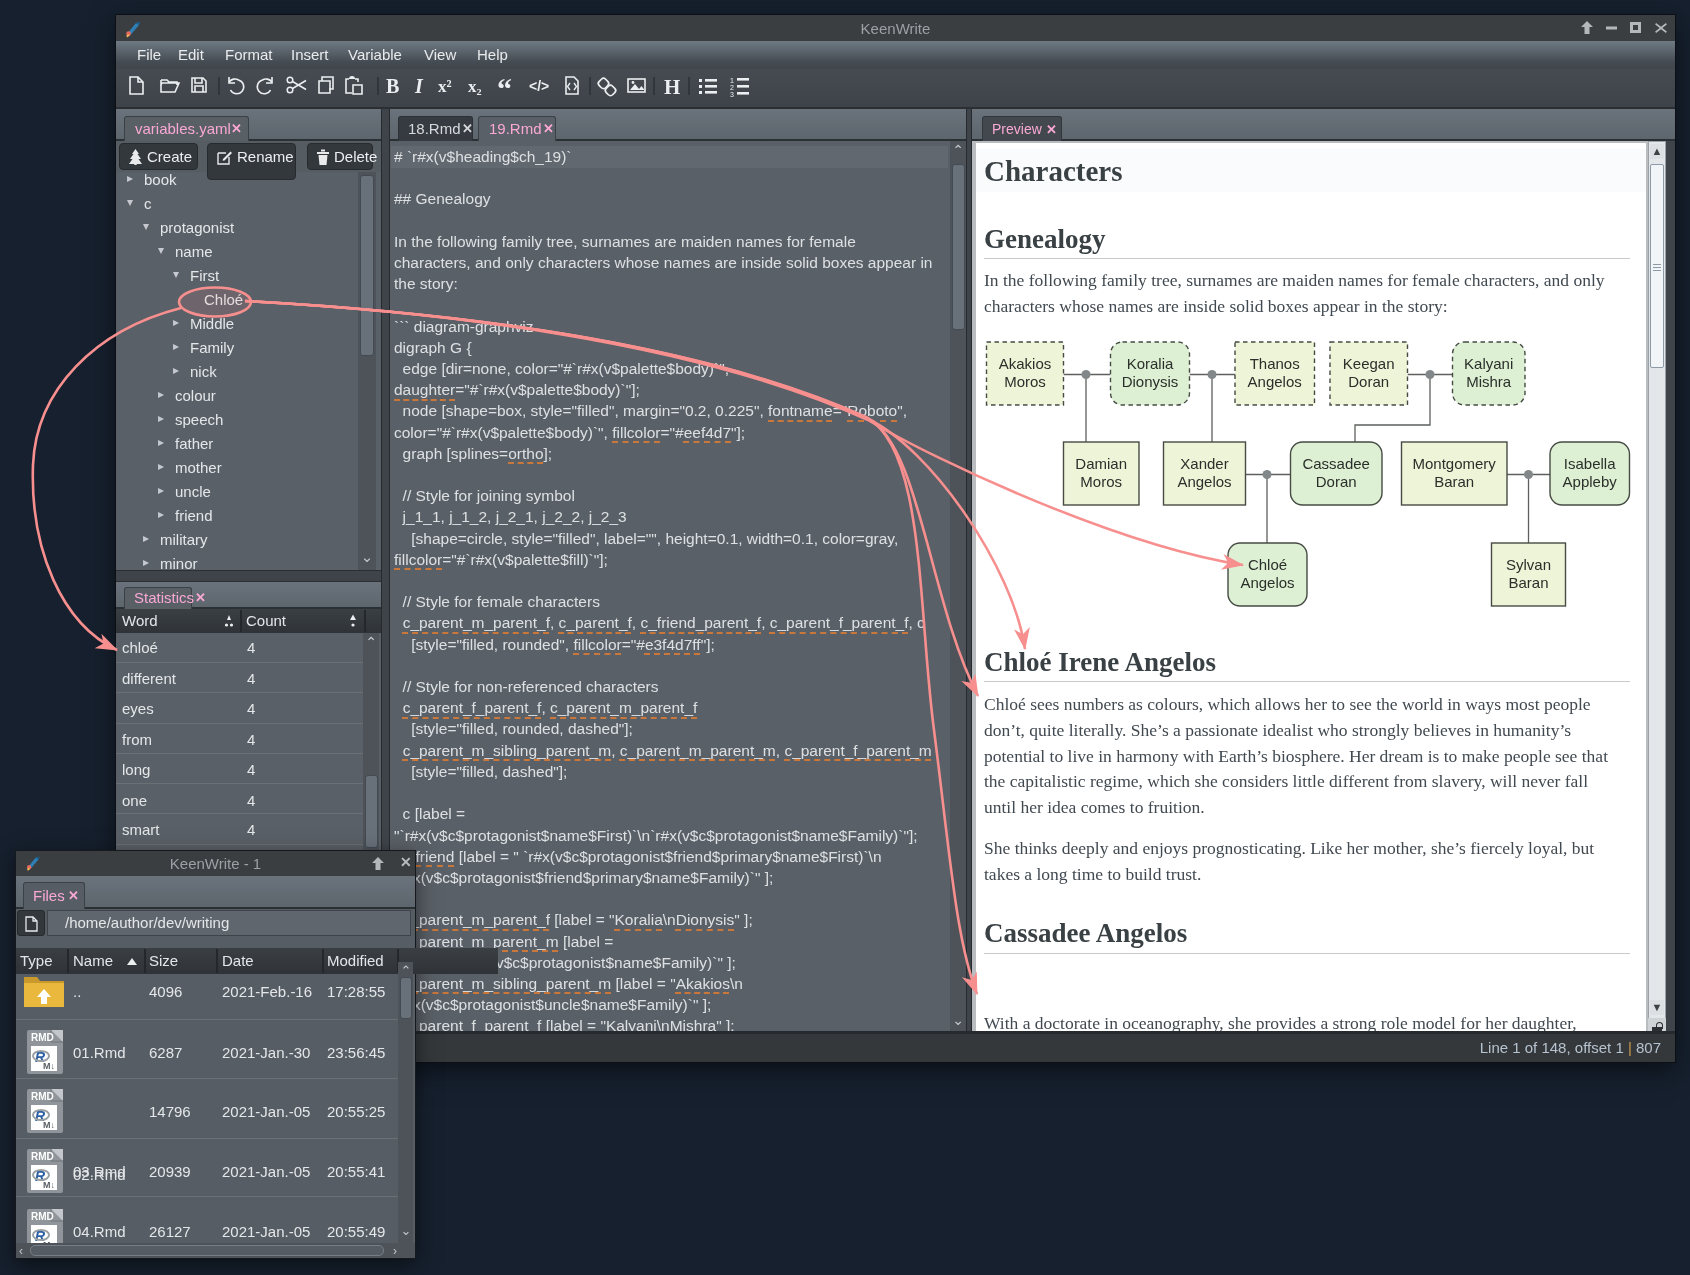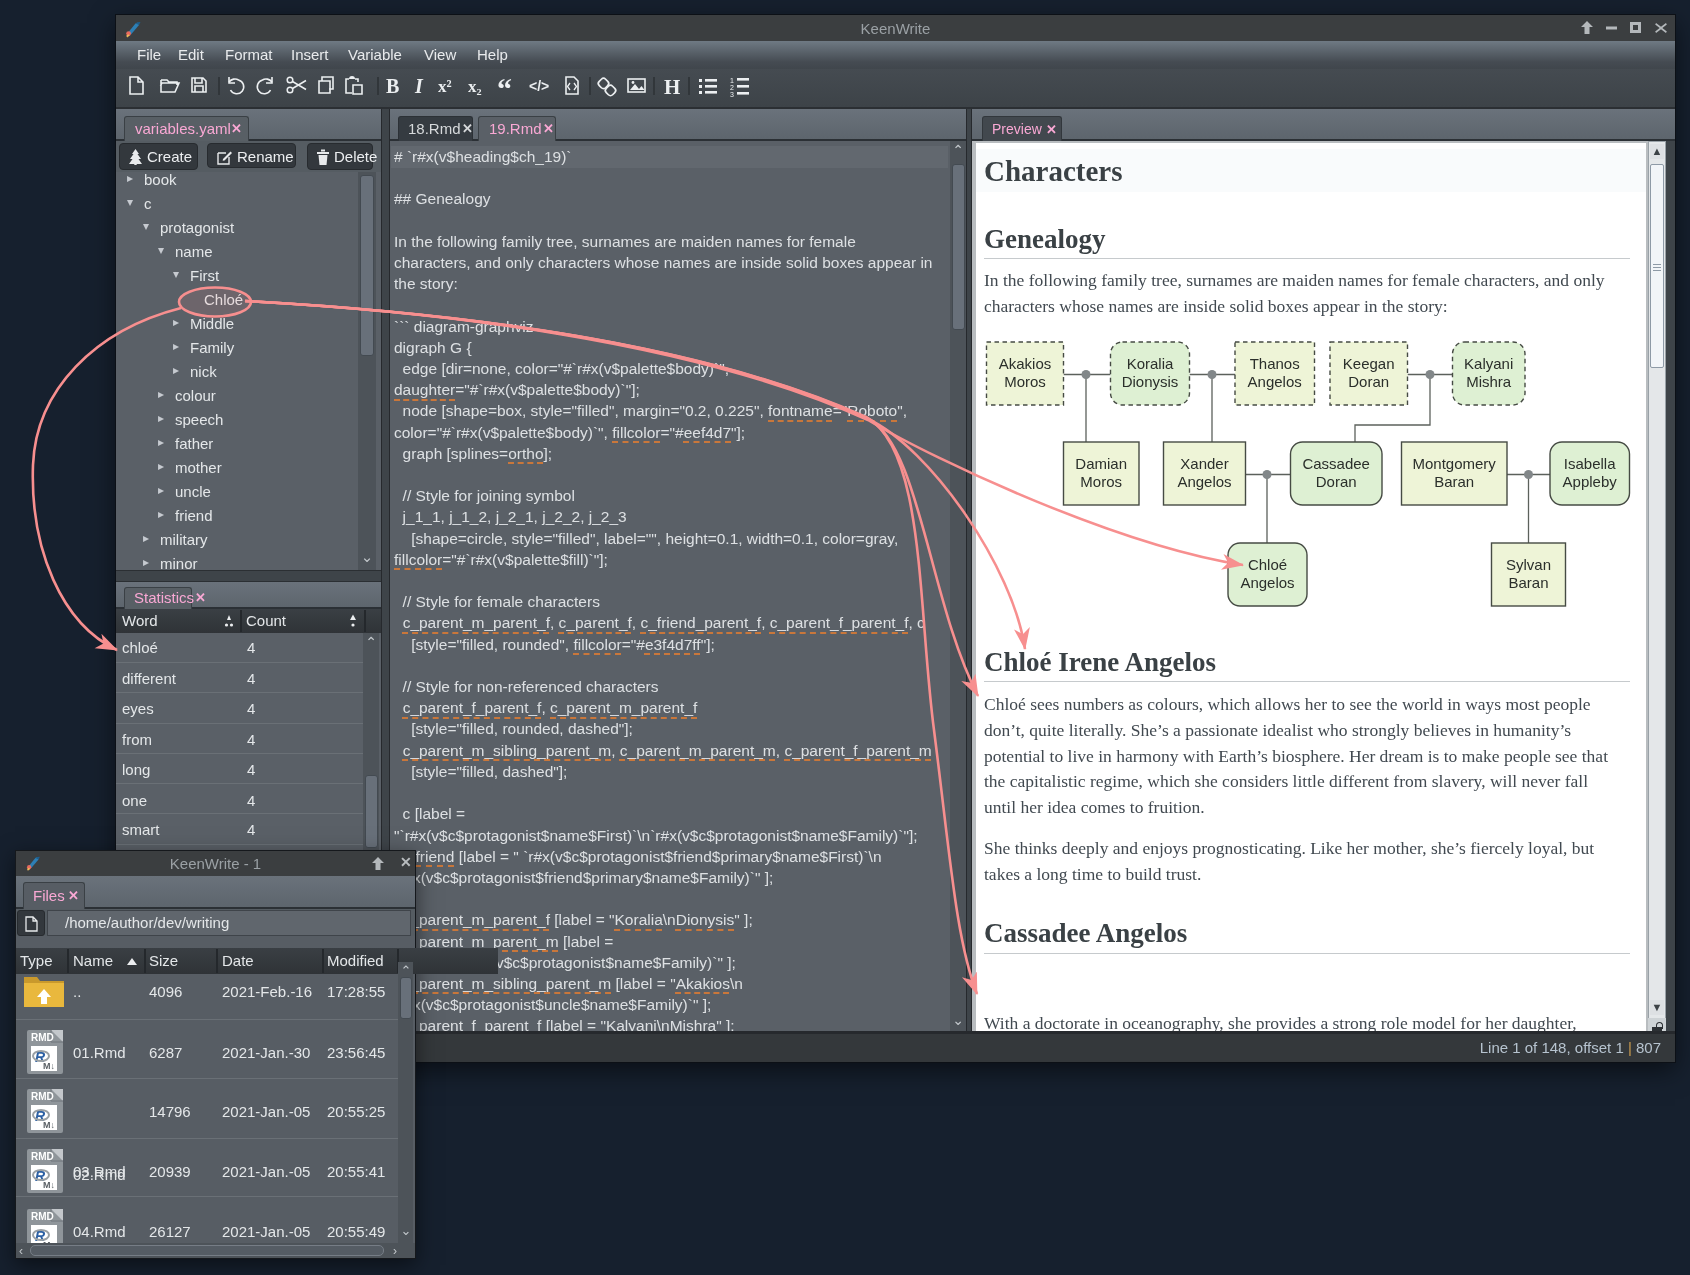--- a/index.html
+++ b/index.html
@@ -156,21 +156,21 @@
       <span class="x" style="position:absolute;left:106px;top:4px;">✕</span>
   </div>
   <div class="abs" style="left:0;top:126px;width:265px;height:31px;background:#555c62;"></div>
   <div class="abs btn1" style="left:3px;top:128px;width:79px;height:27px;background:#33383d;border:1px solid #272b2f;border-radius:4px;color:#eceef0;font-size:15px;">
     <svg style="position:absolute;left:8px;top:5px;" width="15" height="16" viewBox="0 0 15 16">
         <path d="M7.5 0 L11 5 L9.5 5 L13 10 L10.5 10 L14 15 L1 15 L4.5 10 L2 10 L5.5 5 L4 5 Z" fill="#e8eaec"></path>
         <rect x="6.3" y="13" width="2.4" height="3" fill="#e8eaec"></rect>
       </svg>
     <span style="position:absolute;left:27px;top:4px;">Create</span>
     </div>
-  <div class="abs btn1" style="left:91px;top:128px;width:89px;height:25px;background:#33383d;border:1px solid #272b2f;border-radius:4px;color:#eceef0;font-size:15px;">
+  <div class="abs btn1" style="left:91px;top:128px;width:89px;height:37px;background:#33383d;border:1px solid #272b2f;border-radius:4px;color:#eceef0;font-size:15px;">
     <svg style="position:absolute;left:9px;top:5px;" width="16" height="16" viewBox="0 0 16 16" fill="none" stroke="#e8eaec" stroke-width="1.4">
         <path d="M1 4 h8 M1 4 v11 h11 v-7"></path>
         <path d="M6 10 L13.5 2.5 L15 4 L7.5 11.5 L5.7 11.8 Z" fill="#e8eaec" stroke="none"></path>
       </svg>
     <span style="position:absolute;left:29px;top:4px;">Rename</span>
     </div>
   <div class="abs btn1" style="left:191px;top:128px;width:66px;height:27px;background:#33383d;border:1px solid #272b2f;border-radius:4px;color:#eceef0;font-size:15px;">
     <svg style="position:absolute;left:8px;top:5px;" width="14" height="16" viewBox="0 0 14 16" fill="#e8eaec">
         <rect x="1" y="3" width="12" height="2"></rect>
         <rect x="5" y="0.5" width="4" height="2"></rect>

